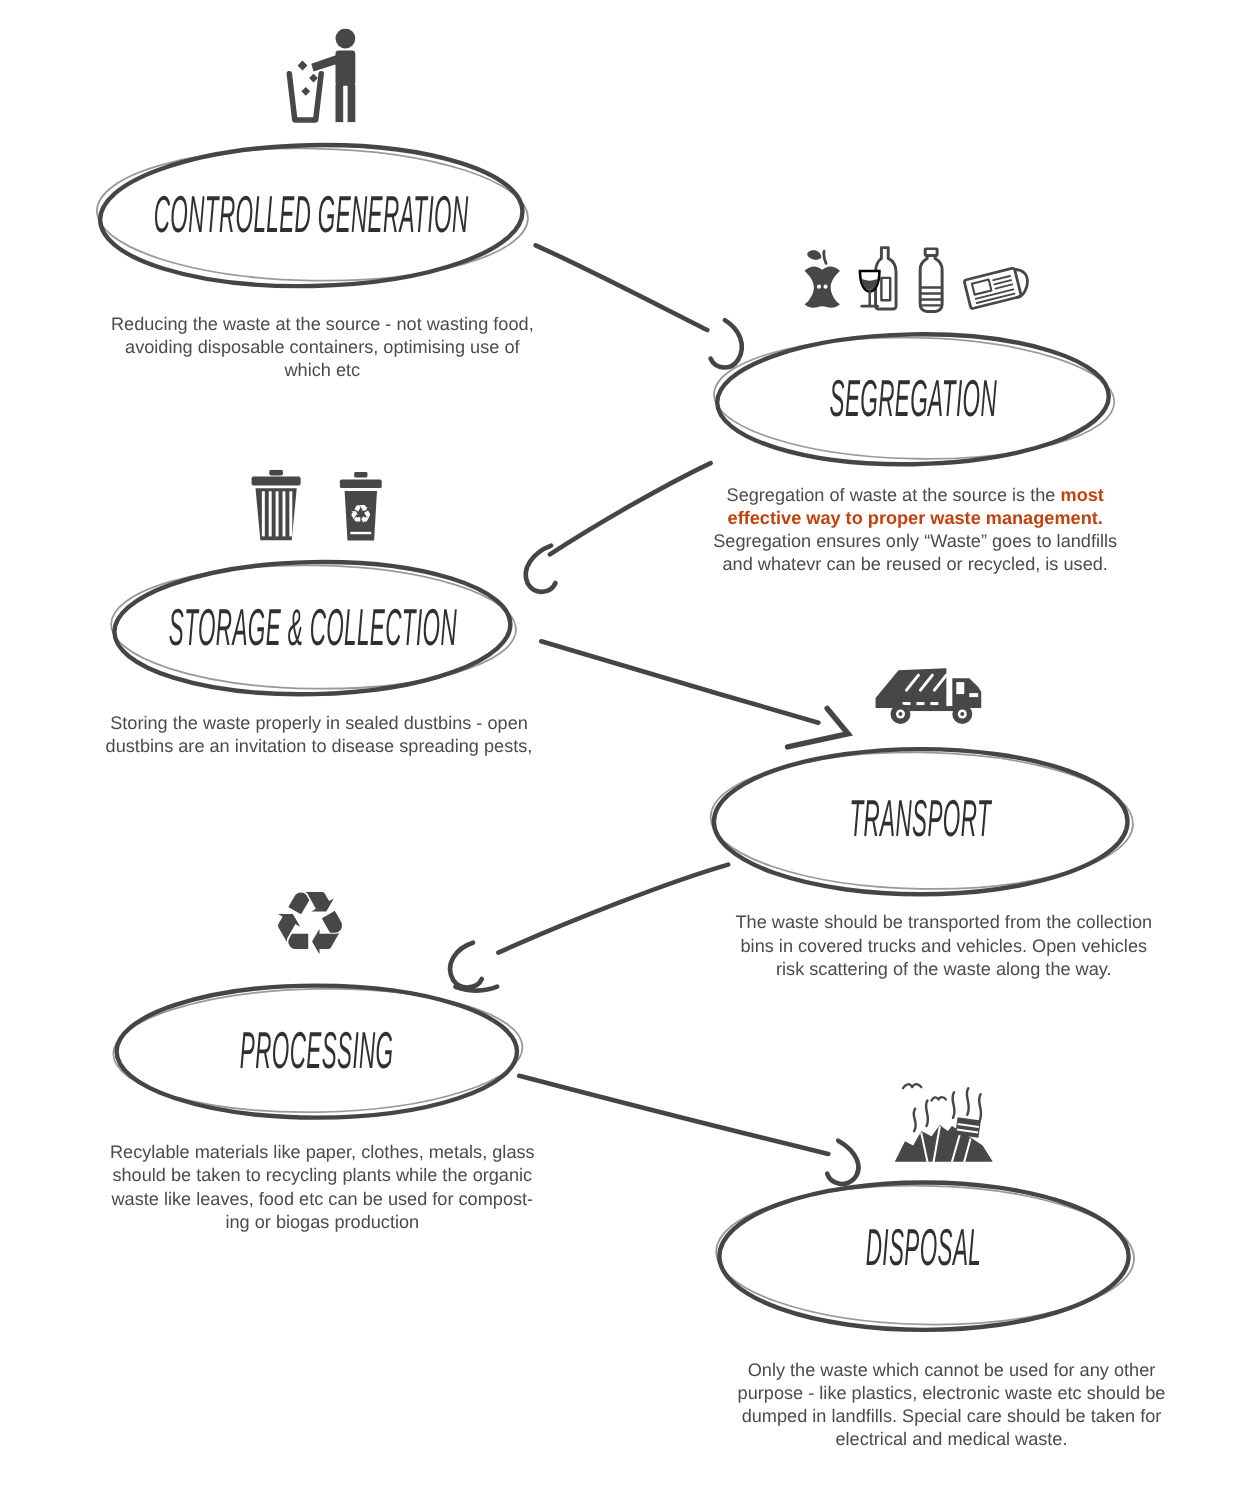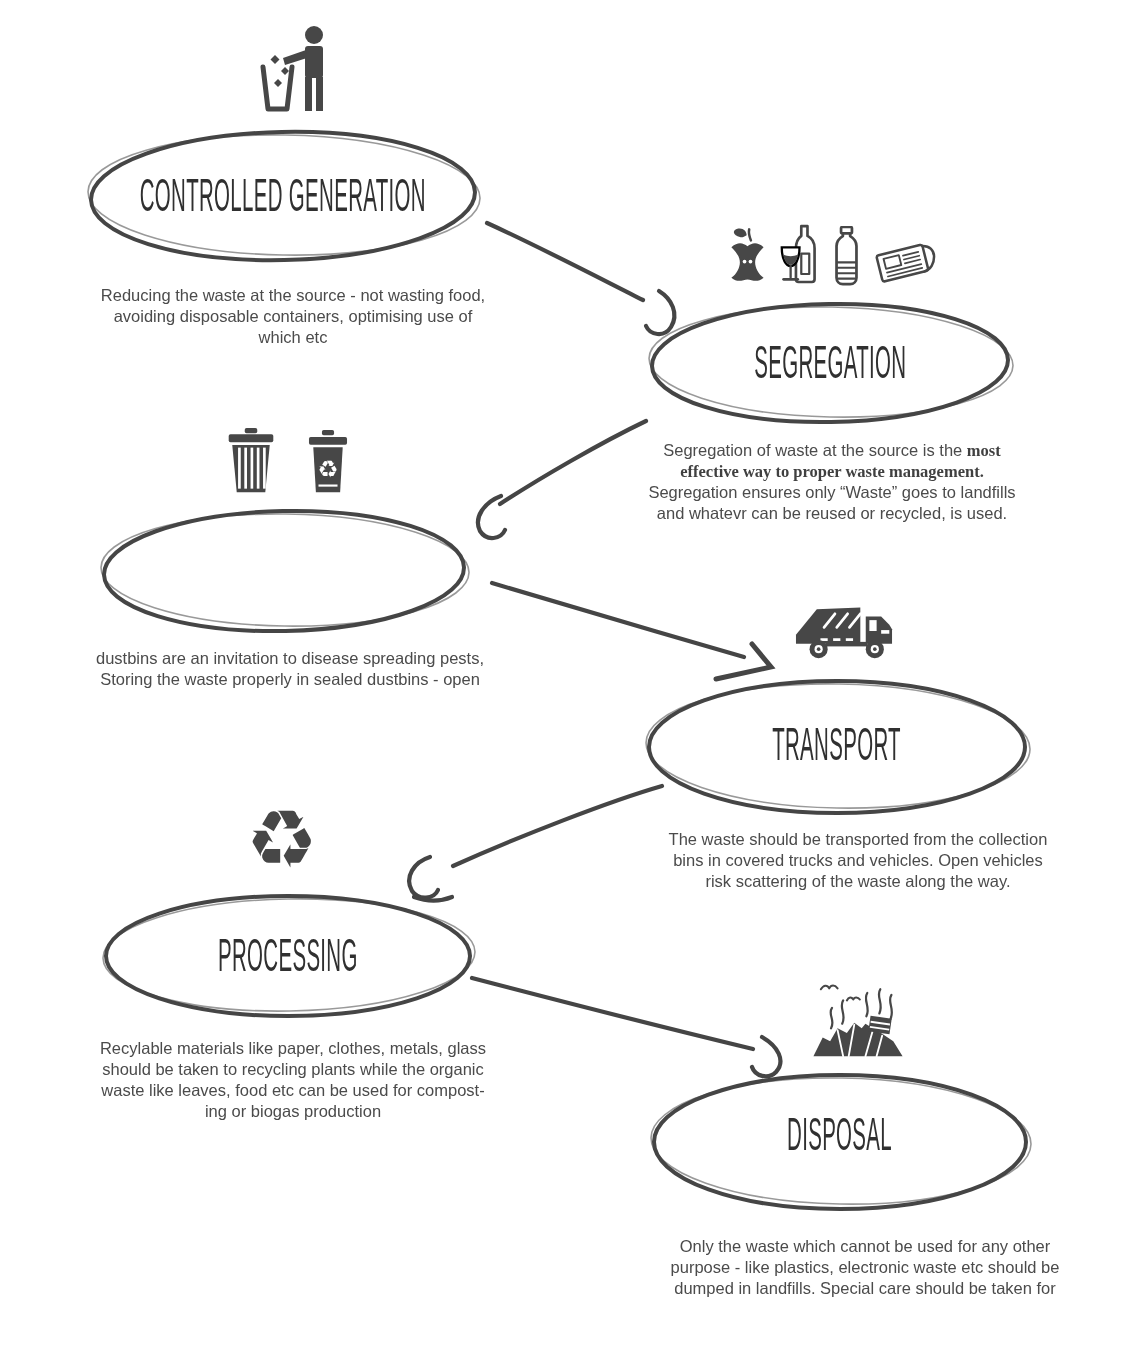--- a/index.html
+++ b/index.html
@@ -9,26 +9,26 @@
   html,body{background:var(--bg);}
   body{width:1127px;height:1350px;font-family:"Liberation Sans",sans-serif;}
   .canvas{position:relative;width:1127px;height:1350px;background:var(--bg);overflow:hidden;}
   .layer{position:absolute;left:0;top:0;width:1127px;height:1350px;}
   
   .e{fill:none;stroke:var(--ink);stroke-width:4;stroke-linecap:round;}
   .e2{fill:none;stroke:var(--ink);stroke-width:1.6;opacity:.55;stroke-linecap:round;}
   .a{fill:none;stroke:var(--ink);stroke-width:4.2;stroke-linecap:round;stroke-linejoin:round;}
   .a2{fill:none;stroke:var(--ink);stroke-width:5;stroke-linecap:round;stroke-linejoin:miter;}
   
-  .title{position:absolute;display:flex;align-items:center;justify-content:center;}
+  .title{position:absolute;display:flex;align-items:center;justify-content:center;font-style:italic;}
   .title span{display:inline-block;white-space:nowrap;font-size:31px;font-weight:400;
     color:var(--title);letter-spacing:0.5px;transform:scale(0.66,1.52);}
   
   .desc{position:absolute;text-align:center;font-size:16.5px;line-height:21px;color:var(--body);}
-  .desc .b{font-weight:bold;color:#404040;font-family:Liberation Serif, serif;}
+  .desc .b{font-weight:bold;color:#c2410c;}
   
   .icon{position:absolute;color:var(--icon);}
   .iconrow{position:absolute;display:flex;align-items:flex-end;}
   .glyph{font-family:"DejaVu Sans",sans-serif;line-height:1;color:var(--icon);}
   .f{fill:var(--icon);}
   .w{fill:#ffffff;}
   .s{fill:none;stroke:var(--icon);stroke-linecap:round;stroke-linejoin:round;}
   .ws{fill:none;stroke:#ffffff;stroke-linecap:round;}
 </style>
 </head>
@@ -189,23 +189,26 @@
     <span>
       <svg width="46" height="64" viewBox="0 0 50 74">
         <rect class="f" x="18" y="0" width="14" height="6" rx="2"></rect>
         <rect class="f" x="3" y="8" width="44" height="9" rx="2"></rect>
         <path class="f" d="M8,20 L11,72 L39,72 L42,20 z"></path>
         <text x="25" y="54" font-size="27" text-anchor="middle" fill="#ffffff" font-family="'DejaVu Sans',sans-serif">♻</text>
         <rect class="w" x="14" y="63" width="22" height="2.5"></rect>
       </svg>
     </span>
   </div>
+  <div class="title" style="left:94px;top:541px;width:380px;height:60px;">
+    <span>STORAGE &amp; COLLECTION</span>
+  </div>
   <div class="desc" style="left:80px;top:648px;width:420px;">
+    <div>Storing the waste properly in sealed dustbins - open</div>
     <div>dustbins are an invitation to disease spreading pests,</div>
-    <div>Storing the waste properly in sealed dustbins - open</div>
   </div>
 
   <div class="icon" style="left:792px;top:602px;">
     <svg width="104" height="58" viewBox="0 0 112 64">
       <path class="f" d="M3,46 L3,36 L26,8 L74,6 L74,46 z"></path>
       <line class="ws" x1="34" y1="28" x2="46" y2="13" stroke-width="3"></line>
       <line class="ws" x1="48" y1="28" x2="60" y2="13" stroke-width="3"></line>
       <line class="ws" x1="62" y1="28" x2="74" y2="13" stroke-width="3"></line>
       <rect class="w" x="30" y="40" width="8" height="3"></rect>
       <rect class="w" x="44" y="40" width="8" height="3"></rect>
@@ -264,15 +267,16 @@
       </g>
     </svg>
   </div>
   <div class="title" style="left:650px;top:1105px;width:380px;height:60px;">
     <span>DISPOSAL</span>
   </div>
   <div class="desc" style="left:655px;top:1236px;width:420px;">
     <div>Only the waste which cannot be used for any other</div>
     <div>purpose - like plastics, electronic waste etc should be</div>
     <div>dumped in landfills. Special care should be taken for</div>
+    <div>electrical and medical waste.</div>
   </div>
 
 </div>
 
 </body></html>

